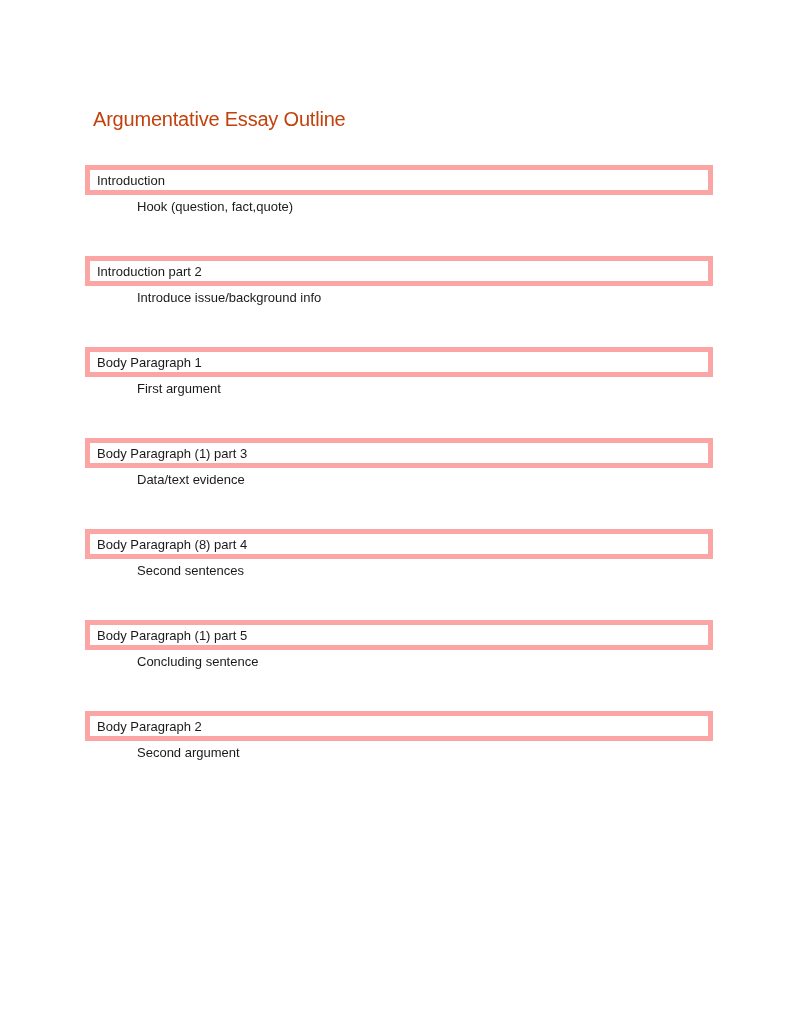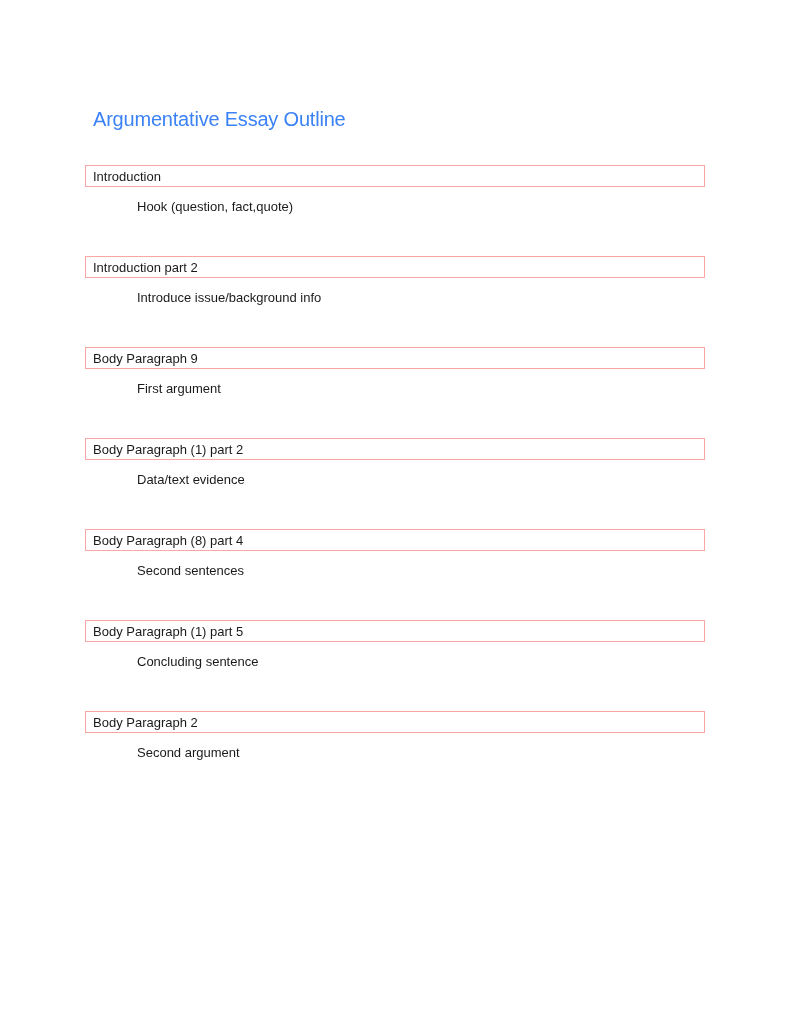--- a/index.html
+++ b/index.html
@@ -3,28 +3,28 @@
   <meta charset="utf-8">
   <style>
     html, body { margin: 0; padding: 0; background: #ffffff; }
     body {
       width: 790px; height: 1022px; position: relative; overflow: hidden;
       font-family: "Liberation Sans", "DejaVu Sans", sans-serif;
       color: #1a1a1a;
     }
     .title {
       position: absolute; left: 93px; top: 108px;
-      font-size: 20px; color: #3b82f6; letter-spacing: -0.2px;
+      font-size: 20px; color: #c2410c; letter-spacing: -0.2px;
       font-weight: normal; margin: 0;
     }
     .sections { position: absolute; left: 85px; top: 165px; width: 620px; }
     .section { height: 91px; position: relative; }
     .section-box {
       position: absolute; left: 0; top: 0; width: 618px; height: 20px;
-      border: 1px solid #fca5a5; box-sizing: content-box;
+      border: 5px solid #fca5a5; box-sizing: content-box;
     }
     .section-label {
       position: absolute; left: 7px; top: 3px; font-size: 13px; line-height: 15px;
     }
     .section-note {
       position: absolute; left: 8px; top: 34px; font-size: 13px; line-height: 15px; margin-left: 44px;
     }
   </style>
 </head>
 <body>
@@ -39,27 +39,27 @@
     <div class="section-note">Hook (question, fact,quote)</div>
   </div>
   <div class="section">
     <div class="section-box">
       <span class="section-label">Introduction part 2</span>
     </div>
     <div class="section-note">Introduce issue/background info</div>
   </div>
   <div class="section">
     <div class="section-box">
-      <span class="section-label">Body Paragraph 9</span>
+      <span class="section-label">Body Paragraph 1</span>
     </div>
     <div class="section-note">First argument</div>
   </div>
   <div class="section">
     <div class="section-box">
-      <span class="section-label">Body Paragraph (1) part 2</span>
+      <span class="section-label">Body Paragraph (1) part 3</span>
     </div>
     <div class="section-note">Data/text evidence</div>
   </div>
   <div class="section">
     <div class="section-box">
       <span class="section-label">Body Paragraph (8) part 4</span>
     </div>
     <div class="section-note">Second sentences</div>
   </div>
   <div class="section">

